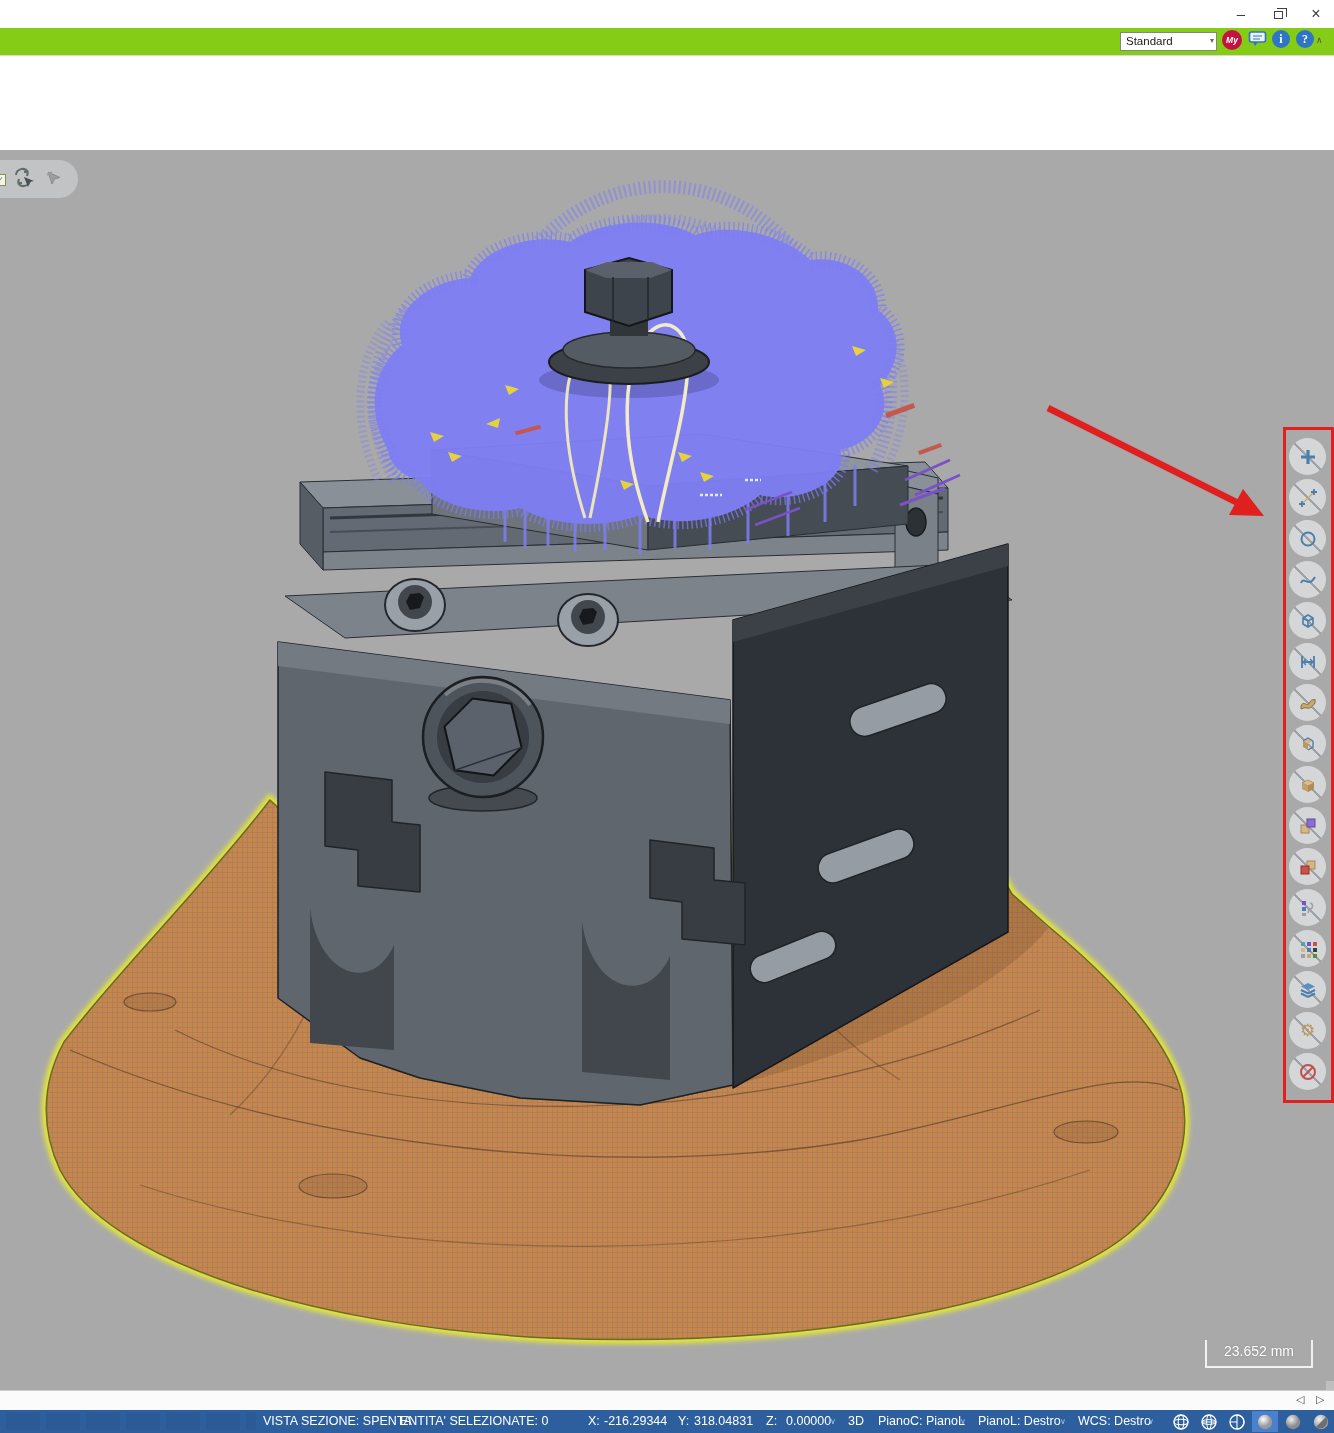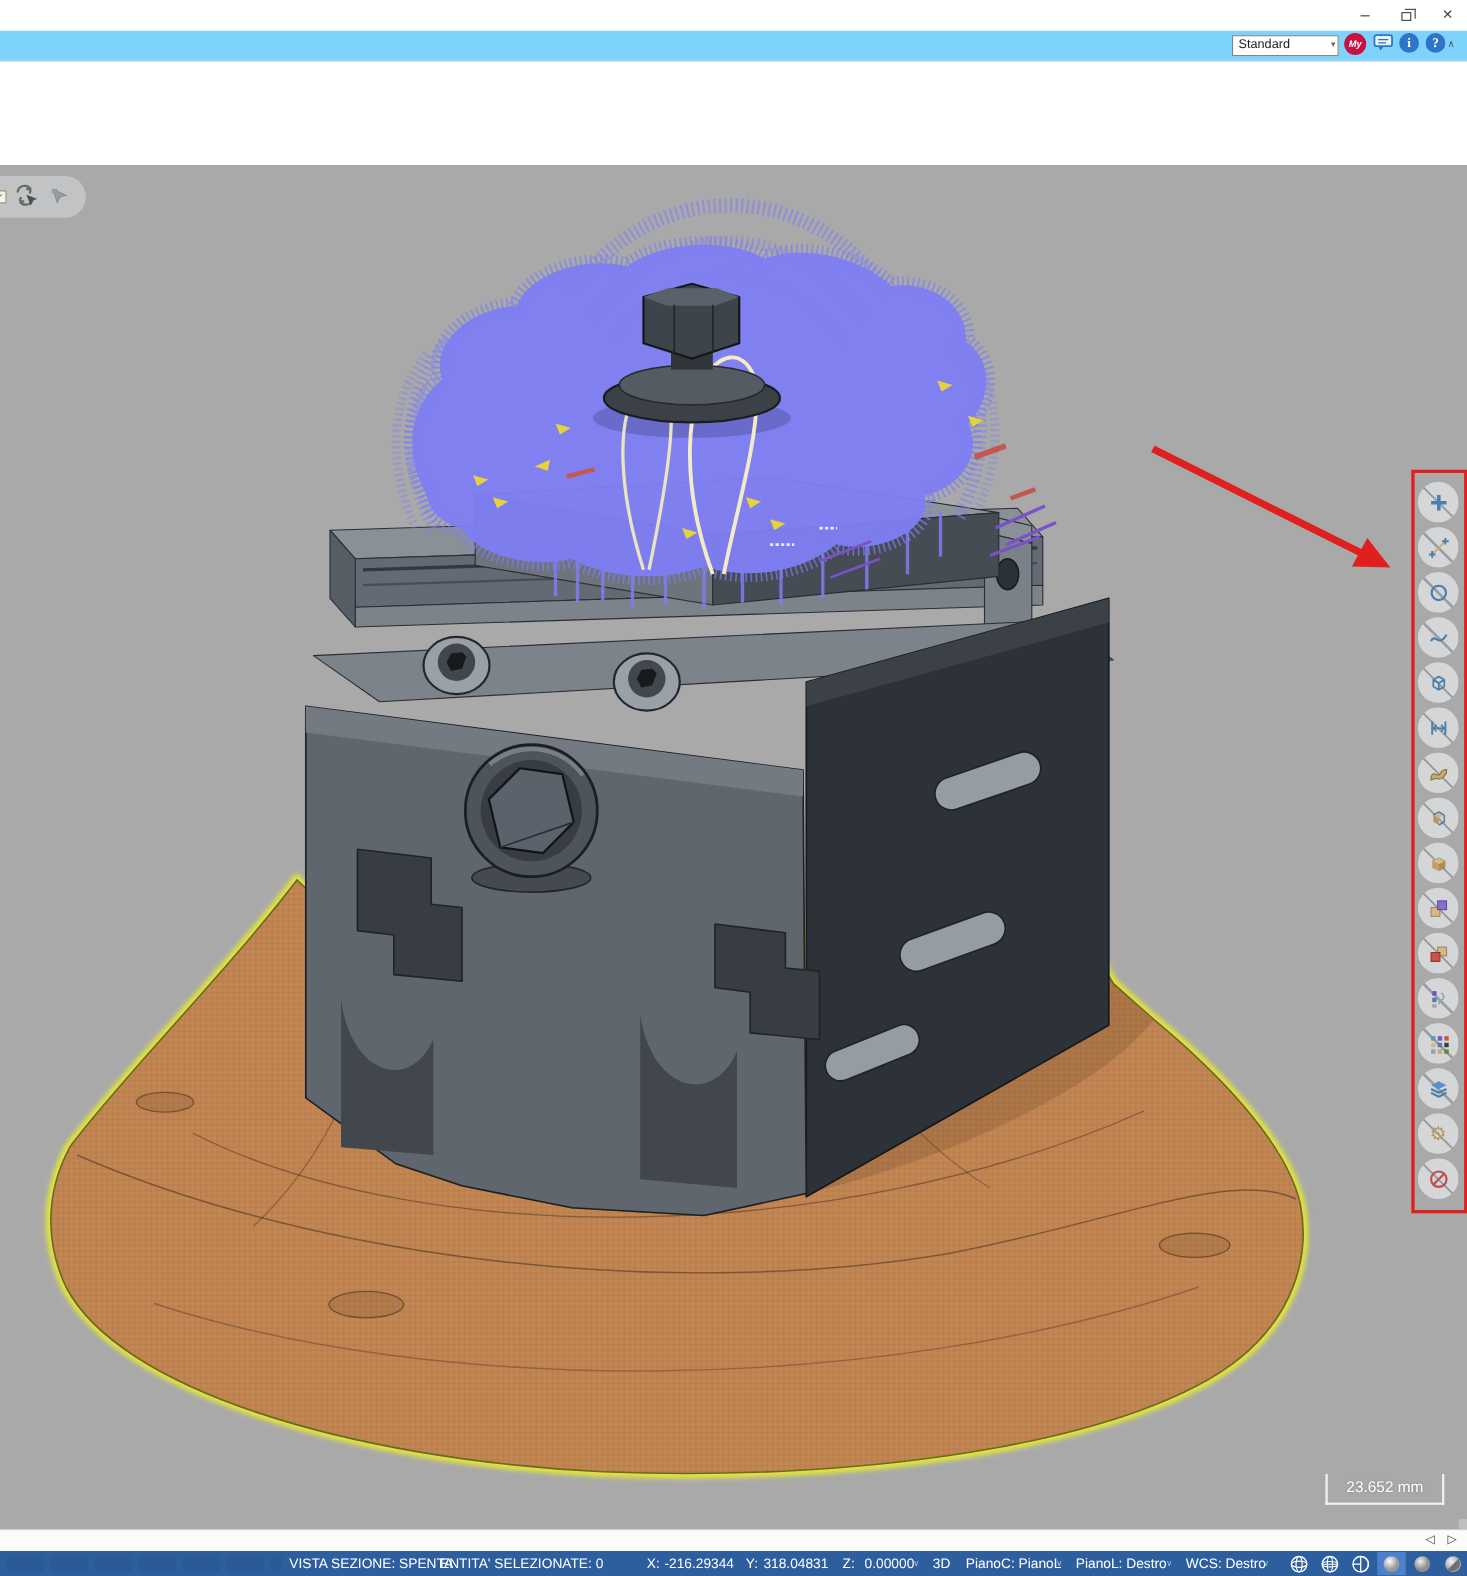--- a/index.html
+++ b/index.html
@@ -7,21 +7,21 @@
     font-family:"Liberation Sans", sans-serif; background:#ffffff; }
   .stage { position:relative; width:1334px; height:1433px; }
 
   
   .titlebar { position:absolute; left:0; top:0; width:1334px; height:28px; background:#ffffff; }
   .winbtn { position:absolute; top:3px; width:26px; height:22px; text-align:center;
     color:#3c3c3c; font-size:15px; line-height:22px; cursor:default; }
   .restore-box { position:absolute; top:8px; left:8px; width:9px; height:8px; border:1.5px solid #404040; }
   .restore-box:before { content:""; position:absolute; left:1.5px; top:-4.5px; width:9px; height:8px;
     border:1.5px solid #404040; border-left:none; border-bottom:none; }
-  .qa-row { position:absolute; left:0; top:28px; width:1334px; height:28px; background:#7dd3fc;
+  .qa-row { position:absolute; left:0; top:28px; width:1334px; height:28px; background:#84cc16;
     border-bottom:1px solid #d9d9d9; }
   .std-dd { position:absolute; left:1120px; top:4px; width:97px; height:19px; border:1px solid #848484;
     background:#ffffff; font-size:11.5px; color:#1a1a1a; padding:2px 14px 0 5px; }
   .std-dd .caret { position:absolute; right:2px; top:3px; font-size:8px; color:#666; }
   .qa-ic { position:absolute; top:2px; width:22px; height:22px; display:flex; justify-content:center; }
   .logo-circle { width:20px; height:20px; border-radius:50%; background:#c51241; color:#fff;
     font-size:8.5px; font-style:italic; font-weight:bold; display:flex; align-items:center; justify-content:center; }
   .blue-circle { width:18px; height:18px; border-radius:50%; background:#2e75c8; color:#fff;
     font-size:12px; font-weight:bold; display:flex; align-items:center; justify-content:center; font-family:"Liberation Serif", serif; }
   .chev-up { position:absolute; left:1316px; top:7px; font-size:9px; color:#555; }

